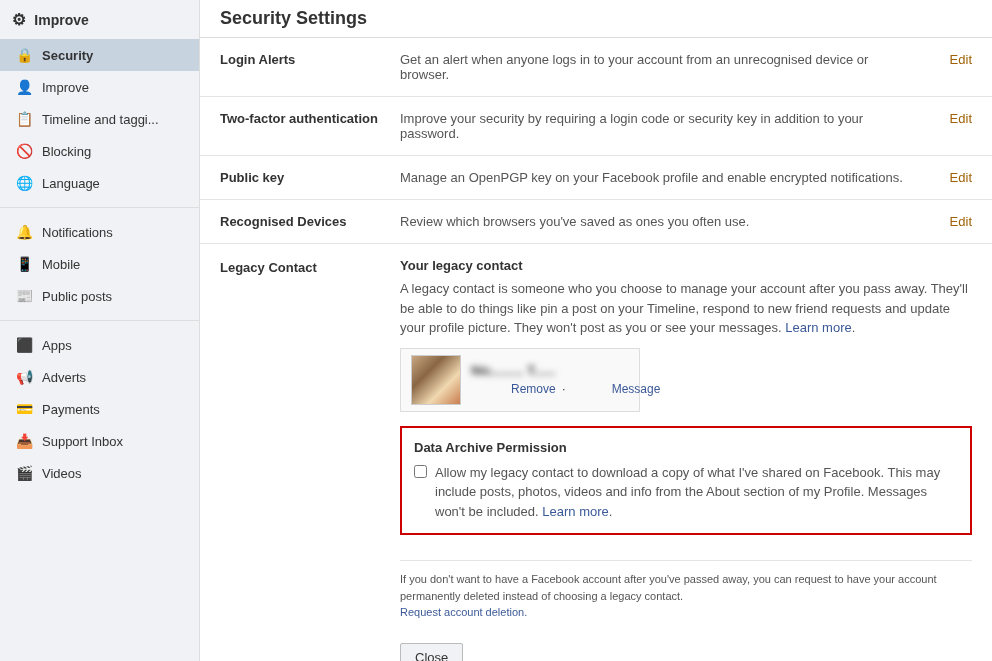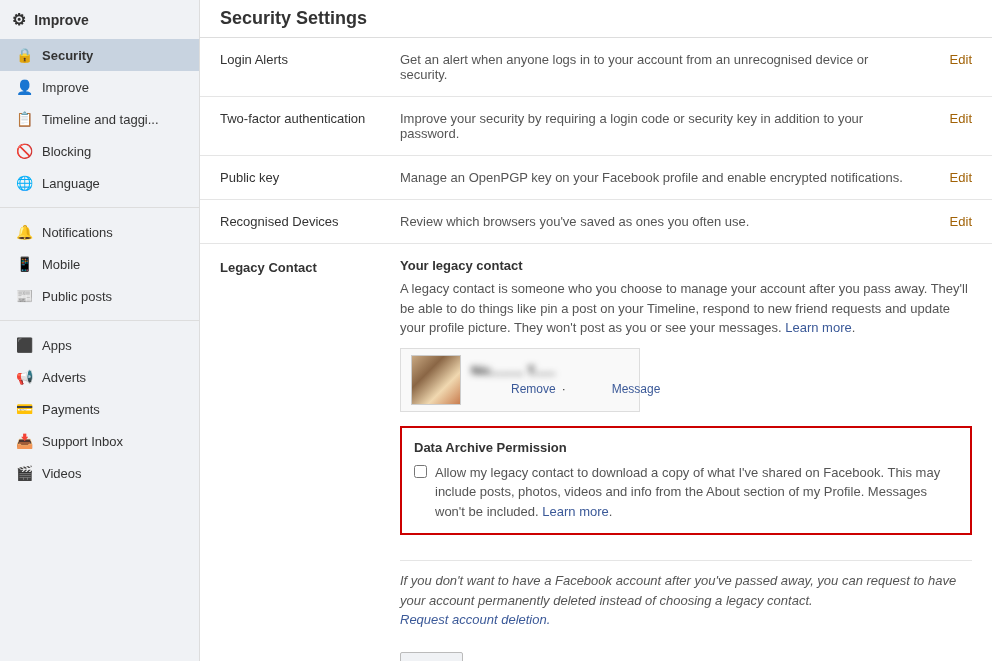--- a/index.html
+++ b/index.html
@@ -78,21 +78,21 @@
     }
     .settings-row {
       display: flex;
       align-items: flex-start;
       padding: 14px 20px;
       border-bottom: 1px solid #e5e5e5;
     }
     .settings-row-label {
       width: 180px;
       flex-shrink: 0;
-      font-weight: normal;
+      font-weight: bold;
       font-size: 13px;
       color: #333;
       padding-right: 16px;
     }
     .settings-row-content {
       flex: 1;
       font-size: 13px;
       color: #555;
     }
     .settings-row-action {
@@ -203,28 +203,27 @@
       color: #555;
       line-height: 1.5;
     }
     .checkbox-learn-more {
       color: #3b5998;
       text-decoration: none;
       cursor: pointer;
     }
     
     .legacy-footer {
-      font-size: 13px;
+      font-size: 11px;
       color: #555;
       line-height: 1.5;
       margin-bottom: 8px;
       padding-top: 4px;
       border-top: 1px solid #e5e5e5;
       padding-top: 10px;
-      font-style: italic;
     }
     .request-deletion-link {
       color: #3b5998;
       text-decoration: none;
       cursor: pointer;
     }
     .close-btn {
       margin-top: 14px;
       padding: 6px 14px;
       background: #f0f2f5;
@@ -313,21 +312,21 @@
     </div>
   </nav>
 
   <main class="main-content">
     <div class="page-title">Security Settings</div>
 
     <div class="settings-table">
 
       <div class="settings-row">
         <div class="settings-row-label">Login Alerts</div>
-        <div class="settings-row-content">Get an alert when anyone logs in to your account from an unrecognised device or security.</div>
+        <div class="settings-row-content">Get an alert when anyone logs in to your account from an unrecognised device or browser.</div>
         <div class="settings-row-action">
           <a class="edit-link">Edit</a>
         </div>
       </div>
 
       <div class="settings-row">
         <div class="settings-row-label">Two-factor authentication</div>
         <div class="settings-row-content">Improve your security by requiring a login code or security key in addition to your password.</div>
         <div class="settings-row-action">
           <a class="edit-link">Edit</a>

